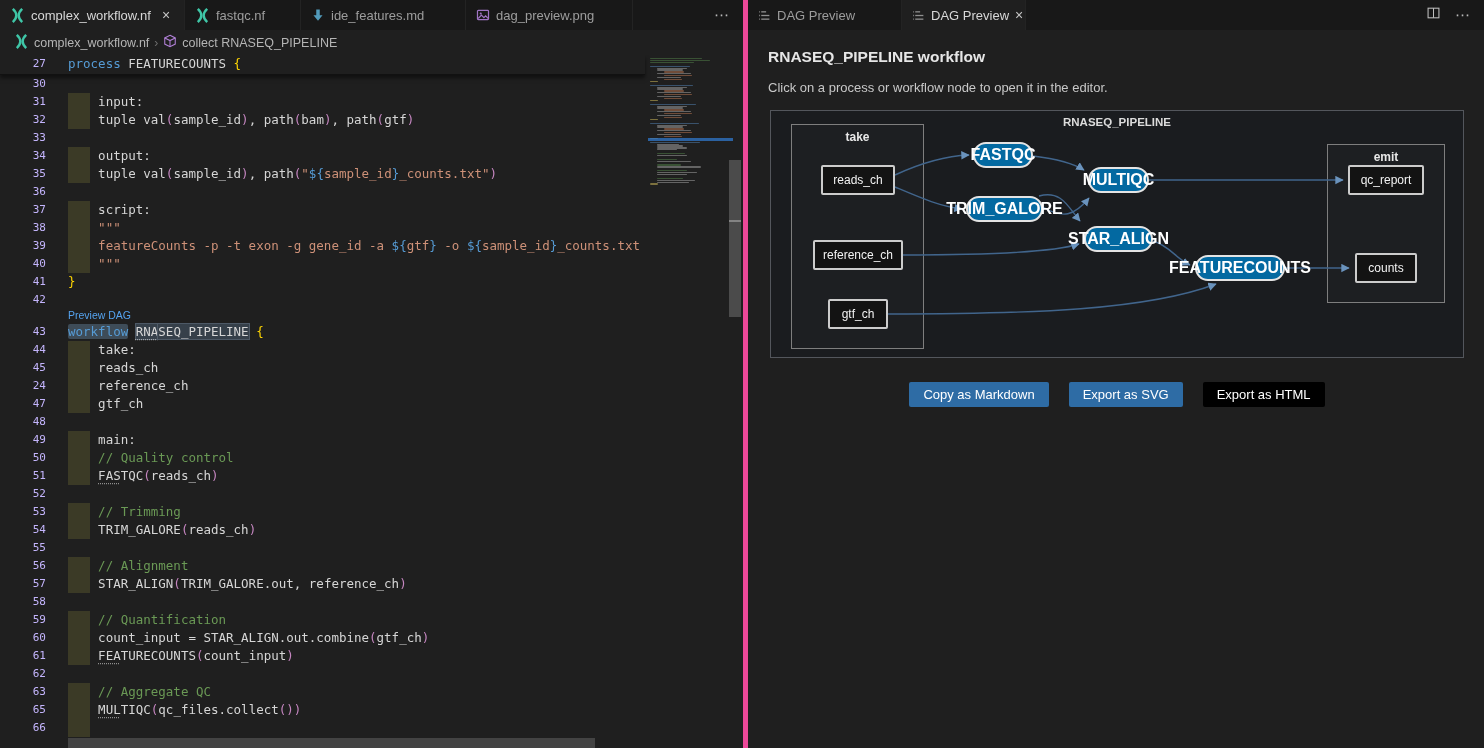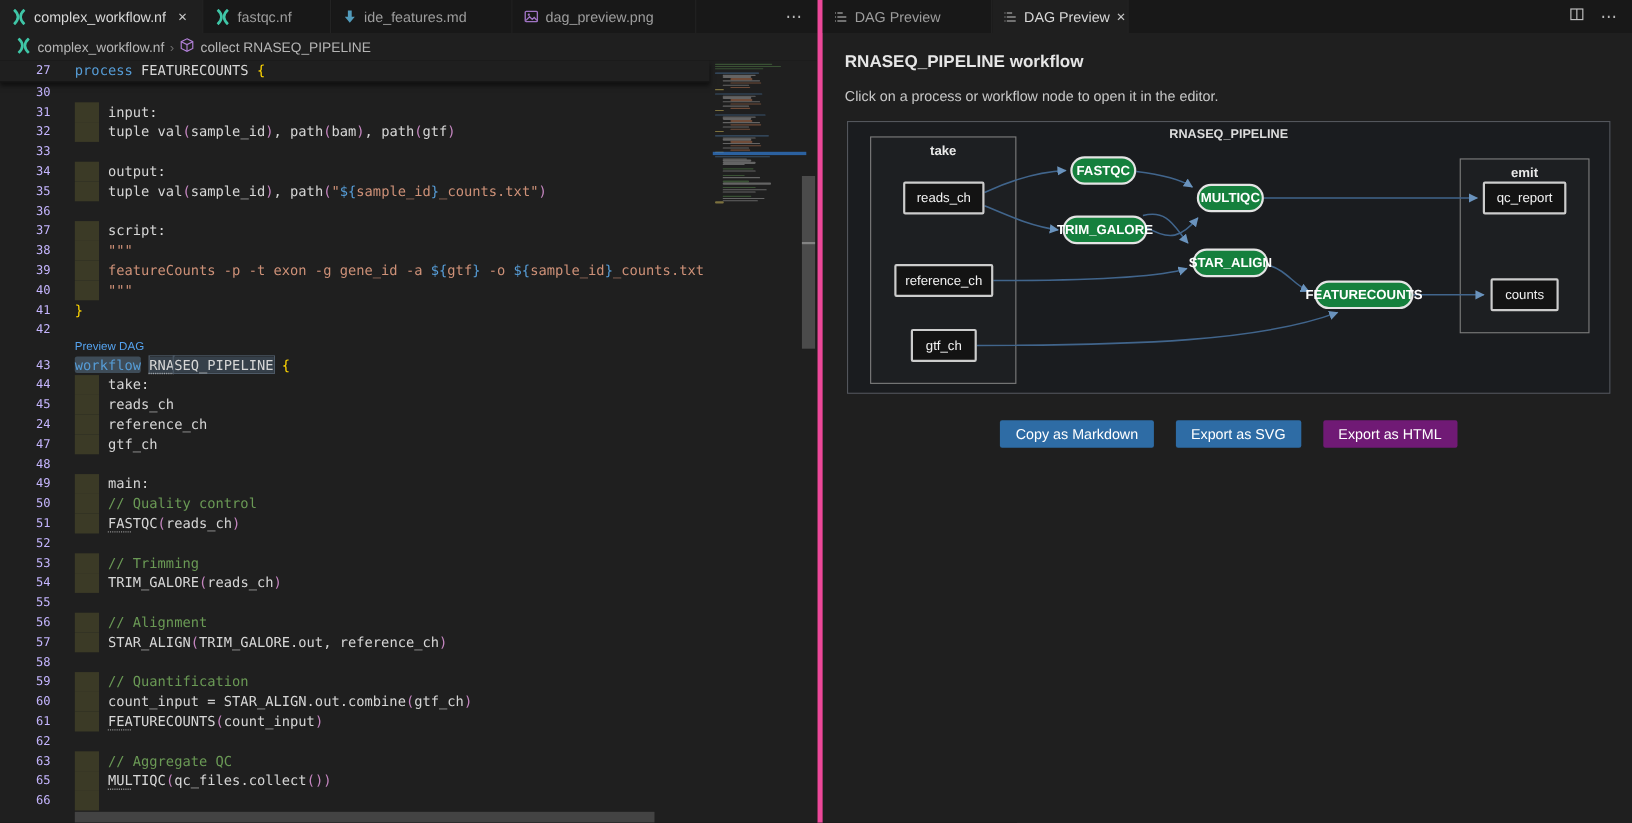--- a/index.html
+++ b/index.html
@@ -71,23 +71,23 @@
              background:#1a1c1f; border:1px solid #53565c; }
   .diagram-title { position:absolute; top:5px; left:0; width:100%; text-align:center;
                    font-size:11.5px; font-weight:bold; color:#dcdcdc; }
   #dag-svg { position:absolute; left:0; top:0; }
   .dag-group { position:absolute; border:1px solid #7e7e7e; background:rgba(255,255,255,.015); }
   .dag-group-label { position:absolute; top:5px; left:0; width:100%; text-align:center;
                      font-size:12px; font-weight:bold; color:#e8e8e8; }
   .ch-node { position:absolute; background:#131313; border:2px solid #cccccc; border-radius:2px;
              display:flex; align-items:center; justify-content:center; color:#f2f2f2;
              font-size:12px; cursor:pointer; }
-  .proc-node { position:absolute; background:#15803d; border:2px solid #e4e4e4; border-radius:13px;
+  .proc-node { position:absolute; background:#0369a1; border:2px solid #e4e4e4; border-radius:13px;
                display:flex; align-items:center; justify-content:center; color:#ffffff;
-               font-size:12px; font-weight:bold; cursor:pointer; }
+               font-size:16px; font-weight:bold; cursor:pointer; }
   #btnrow { position:absolute; left:22px; top:352px; width:694px; display:flex;
             justify-content:center; gap:20px; }
   .blue-btn { border:none; color:#fff; font-size:13px; font-family:"Liberation Sans",sans-serif;
               padding:5px 14px; border-radius:2px; cursor:pointer; }
 </style>
 </head>
 <body>
 
 <div class="group" id="group-left">
   <div class="tabstrip" id="left-tabstrip">
@@ -341,16 +341,16 @@
         <div class="proc-node" style="left: 317px; top: 56px; width: 61px; height: 26px;">MULTIQC</div>
         <div class="proc-node" style="left: 313px; top: 115px; width: 69px; height: 26px;">STAR_ALIGN</div>
         <div class="proc-node" style="left: 424px; top: 144px; width: 90px; height: 26px;">FEATURECOUNTS</div>
         <div class="ch-node" style="left: 577px; top: 54px; width: 76px; height: 30px;">qc_report</div>
         <div class="ch-node" style="left: 584px; top: 142px; width: 62px; height: 30px;">counts</div>
       </div>
 
     <div id="btnrow">
         <button class="blue-btn" style="background: rgb(46, 108, 165);">Copy as Markdown</button>
         <button class="blue-btn" style="background: rgb(46, 108, 165);">Export as SVG</button>
-        <button class="blue-btn" style="background: #701a75;">Export as HTML</button>
+        <button class="blue-btn" style="background: #000000;">Export as HTML</button>
       </div>
   </div>
 </div>
 
 </body></html>

